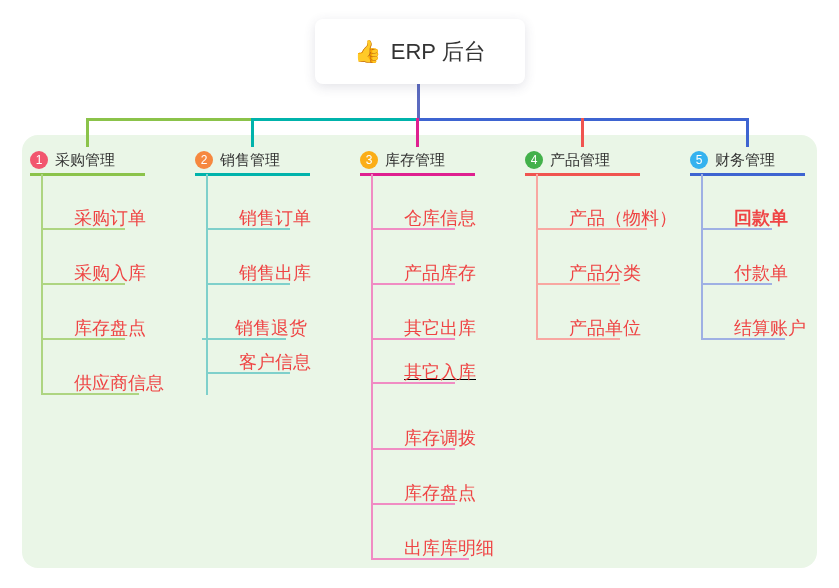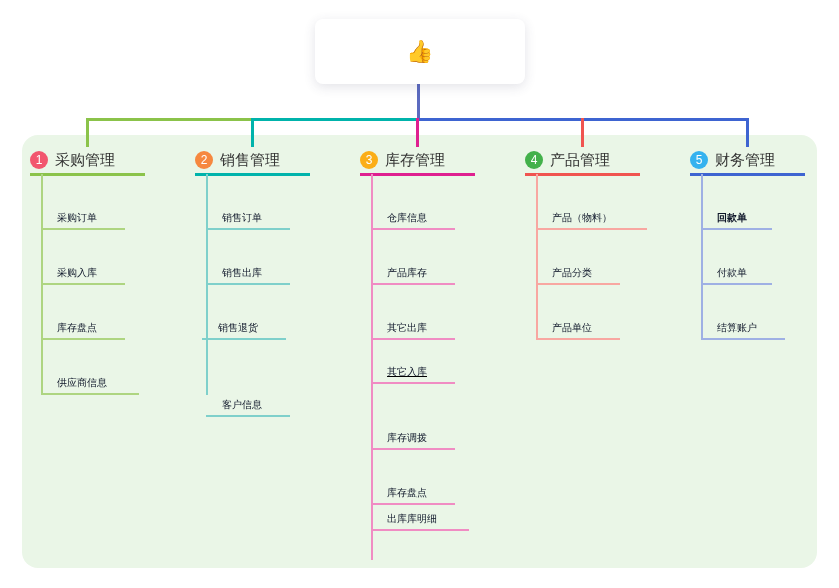--- a/index.html
+++ b/index.html
@@ -8,21 +8,21 @@
   .panel{position:absolute;left:22px;top:135px;width:795px;height:433px;background:#eaf6e7;border-radius:16px;}
   .root-node{position:absolute;left:315px;top:19px;width:210px;height:65px;background:#ffffff;border-radius:8px;
     box-shadow:0 3px 12px rgba(60,60,90,.14);display:flex;align-items:center;justify-content:center;gap:9px;
     font-size:22px;color:#333333;cursor:default;}
   .root-node .emoji{font-size:22px;color:#f7b500;}
   .vline,.hline{position:absolute;}
   .branch-node{position:absolute;width:115px;height:26px;display:flex;align-items:center;gap:7px;}
   .badge{width:18px;height:18px;border-radius:50%;color:#ffffff;font-size:12px;line-height:18px;text-align:center;flex:0 0 18px;}
   .branch-label{font-size:15px;color:#333333;white-space:nowrap;}
   .child-row{position:absolute;height:26px;display:flex;align-items:flex-end;box-sizing:border-box;padding-left:16px;}
-  .child-label{font-size:10px;color:#0f172a;white-space:nowrap;line-height:20px;}
+  .child-label{font-size:18px;color:#ef4444;white-space:nowrap;line-height:20px;margin-left:17px;}
 </style>
 </head>
 <body>
 
 <div class="canvas">
   <div class="panel"></div>
 
   <div class="vline" id="root-connector" style="left: 417px; top: 84px; width: 3px; height: 36px; background: rgb(92, 107, 192);"></div>
 
   <div id="connectors">
@@ -31,20 +31,21 @@
       <div class="hline" style="left: 418px; top: 118px; width: 331px; height: 3px; background: rgb(62, 100, 209);"></div>
       <div class="vline" style="left: 86px; top: 118px; width: 3px; height: 29px; background: rgb(139, 195, 74);"></div>
       <div class="vline" style="left: 251px; top: 118px; width: 3px; height: 29px; background: rgb(0, 179, 171);"></div>
       <div class="vline" style="left: 416px; top: 118px; width: 3px; height: 29px; background: rgb(223, 32, 144);"></div>
       <div class="vline" style="left: 581px; top: 118px; width: 3px; height: 29px; background: rgb(240, 84, 80);"></div>
       <div class="vline" style="left: 746px; top: 118px; width: 3px; height: 29px; background: rgb(62, 100, 209);"></div>
     </div>
 
   <div class="root-node">
     <span class="emoji">👍</span>
+    <span>ERP 后台</span>
   </div>
 
   <div id="branches">
       <div class="branch-node" style="left: 30px; top: 147px; width: 115px; border-bottom: 3px solid rgb(139, 195, 74);">
         <span class="badge" style="background: rgb(242, 86, 110);">1</span>
         <span class="branch-label">采购管理</span>
       </div>
       <div class="vline" style="left: 41px; top: 174px; width: 2px; height: 221px; background: rgb(174, 213, 129);"></div>
       <div class="child-row" style="left: 41px; top: 204px; width: 84px; border-bottom: 2px solid rgb(174, 213, 129);">
         <span class="child-label">采购订单</span>
@@ -65,21 +66,21 @@
       <div class="vline" style="left: 206px; top: 174px; width: 2px; height: 221px; background: rgb(127, 208, 203);"></div>
       <div class="child-row" style="left: 206px; top: 204px; width: 84px; border-bottom: 2px solid rgb(127, 208, 203);">
         <span class="child-label">销售订单</span>
       </div>
       <div class="child-row" style="left: 206px; top: 259px; width: 84px; border-bottom: 2px solid rgb(127, 208, 203);">
         <span class="child-label">销售出库</span>
       </div>
       <div class="child-row" style="left: 202px; top: 314px; width: 84px; border-bottom: 2px solid rgb(127, 208, 203);">
         <span class="child-label">销售退货</span>
       </div>
-      <div class="child-row" style="left: 206px; top: 391px; width: 84px; border-bottom: 2px solid rgb(127, 208, 203);">
+      <div class="child-row" style="left: 206px; top: 348px; width: 84px; border-bottom: 2px solid rgb(127, 208, 203);">
         <span class="child-label">客户信息</span>
       </div>
       <div class="branch-node" style="left: 360px; top: 147px; width: 115px; border-bottom: 3px solid rgb(223, 32, 144);">
         <span class="badge" style="background: rgb(251, 174, 23);">3</span>
         <span class="branch-label">库存管理</span>
       </div>
       <div class="vline" style="left: 371px; top: 174px; width: 2px; height: 386px; background: rgb(240, 140, 195);"></div>
       <div class="child-row" style="left: 371px; top: 204px; width: 84px; border-bottom: 2px solid rgb(240, 140, 195);">
         <span class="child-label">仓库信息</span>
       </div>
@@ -91,21 +92,21 @@
       </div>
       <div class="child-row" style="left: 371px; top: 358px; width: 84px; border-bottom: 2px solid rgb(240, 140, 195); text-decoration: underline;">
         <span class="child-label">其它入库</span>
       </div>
       <div class="child-row" style="left: 371px; top: 424px; width: 84px; border-bottom: 2px solid rgb(240, 140, 195);">
         <span class="child-label">库存调拨</span>
       </div>
       <div class="child-row" style="left: 371px; top: 479px; width: 84px; border-bottom: 2px solid rgb(240, 140, 195);">
         <span class="child-label">库存盘点</span>
       </div>
-      <div class="child-row" style="left: 371px; top: 505px; width: 97.5px; border-bottom: 2px solid rgb(240, 140, 195);">
+      <div class="child-row" style="left: 371px; top: 534px; width: 97.5px; border-bottom: 2px solid rgb(240, 140, 195);">
         <span class="child-label">出库库明细</span>
       </div>
       <div class="branch-node" style="left: 525px; top: 147px; width: 115px; border-bottom: 3px solid rgb(240, 84, 80);">
         <span class="badge" style="background: rgb(67, 177, 75);">4</span>
         <span class="branch-label">产品管理</span>
       </div>
       <div class="vline" style="left: 536px; top: 174px; width: 2px; height: 166px; background: rgb(248, 167, 161);"></div>
       <div class="child-row" style="left: 536px; top: 204px; width: 111px; border-bottom: 2px solid rgb(248, 167, 161);">
         <span class="child-label">产品（物料）</span>
       </div>

